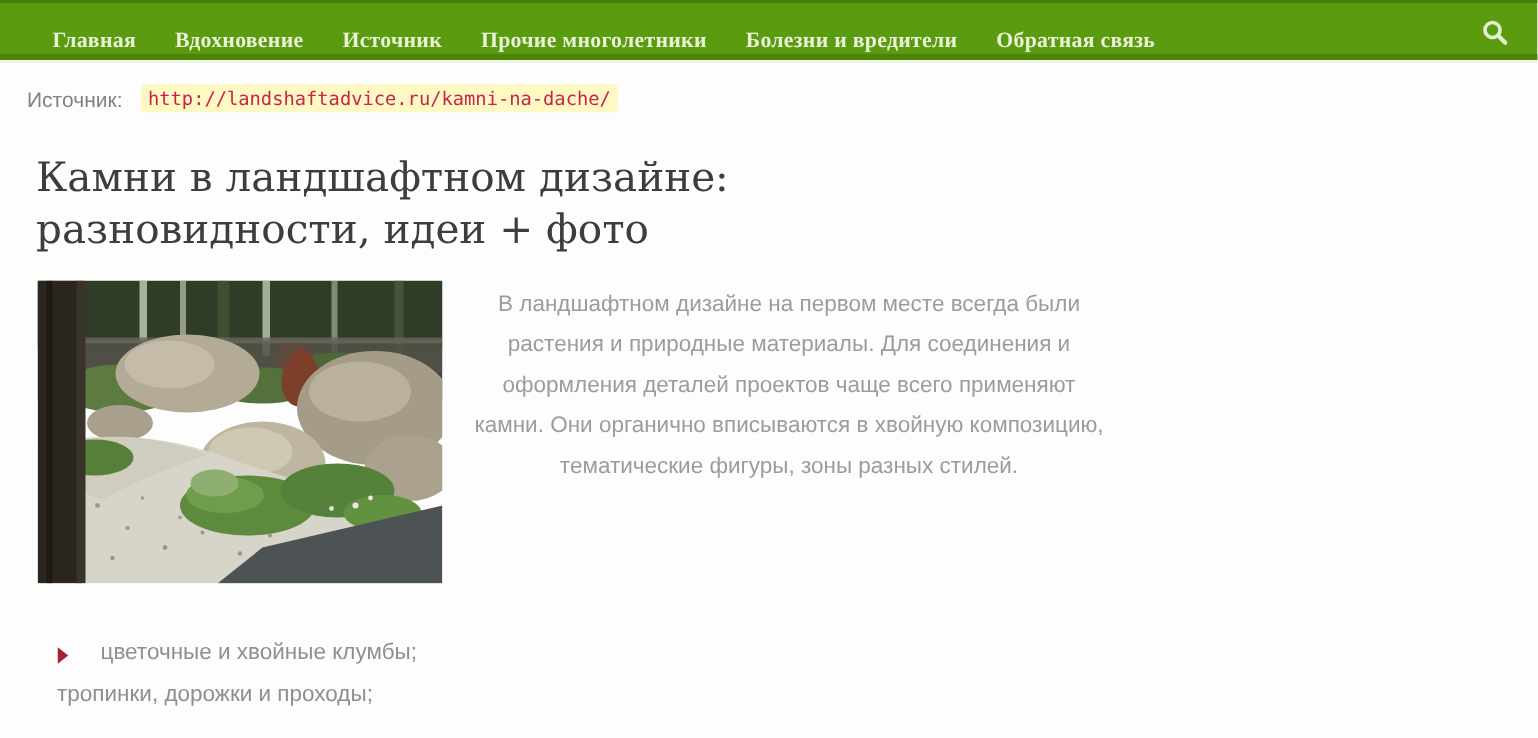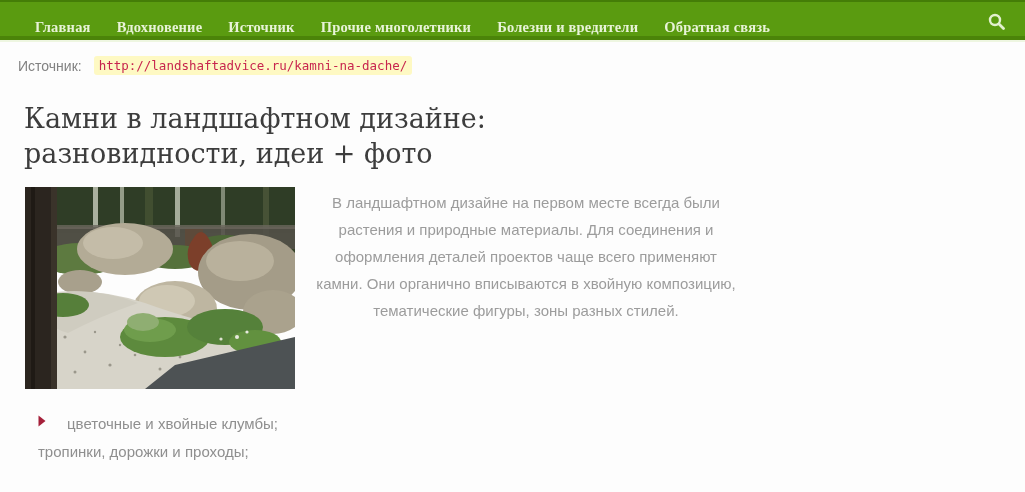--- a/index.html
+++ b/index.html
@@ -97,21 +97,21 @@
   }
   .text-col p + p { margin-top: 26px; }
 
   
   .feature-list {
     margin: 26px 0 0 38px;
     list-style: none;
   }
   .feature-list li {
     display: flex;
-    align-items: flex-start;
+    align-items: flex-end;
     height: 28px;
     font-size: 15px;
     color: #8f8f8f;
   }
   .bullet {
     width: 8px; height: 12px;
     margin-right: 21px;
     flex: 0 0 auto;
     display: inline-block;
   }

